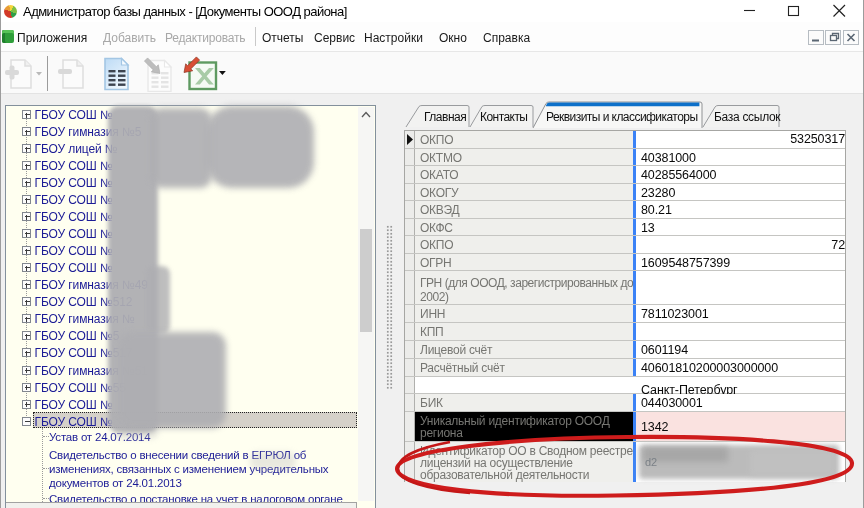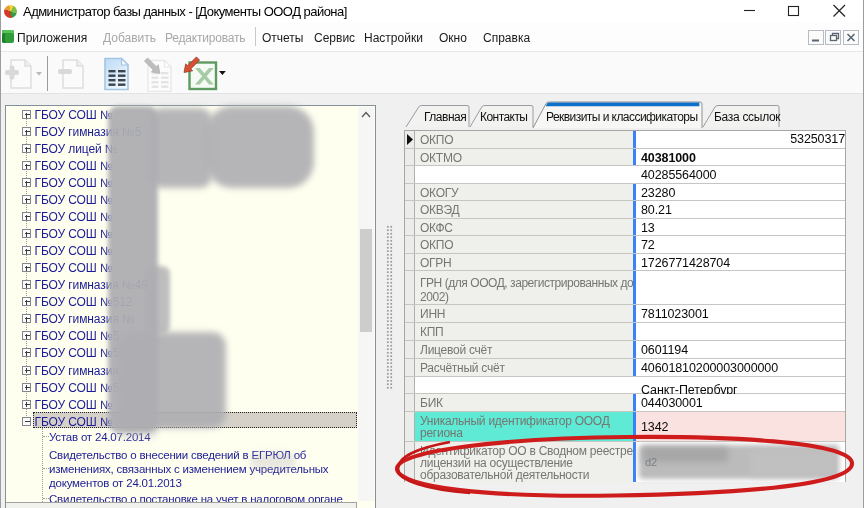--- a/index.html
+++ b/index.html
@@ -324,50 +324,51 @@
         <svg style="position:absolute;left:1px;top:3px" width="8" height="11">
           <path d="M1 0 L7 5.5 L1 11 Z" fill="#111"></path>
         </svg>
       </div>
       <div class="lab" style="">ОКПО</div>
       <div class="val" style="padding-top:1px;text-align:right;">53250317</div>
     </div>
     <div class="row" style="height:17.5px">
       <div class="gut"></div>
       <div class="lab" style="">ОКТМО</div>
-      <div class="val" style="padding-top:2px;font-weight:bold;">40381000</div>
-    </div>
-    <div class="row" style="height:17.5px">
-      <div class="gut"></div>
+      <div class="val" style="padding-top:2px;">40381000</div>
+    </div>
+    <div class="row" style="height:17.5px">
+      <div class="gut"></div>
+      <div class="lab" style="">ОКАТО</div>
       <div class="val" style="padding-top:2px;">40285564000</div>
     </div>
     <div class="row" style="height:17.5px">
       <div class="gut"></div>
       <div class="lab" style="">ОКОГУ</div>
       <div class="val" style="padding-top:2px;">23280</div>
     </div>
     <div class="row" style="height:17.5px">
       <div class="gut"></div>
       <div class="lab" style="">ОКВЭД</div>
       <div class="val" style="padding-top:2px;">80.21</div>
     </div>
     <div class="row" style="height:17.5px">
       <div class="gut"></div>
       <div class="lab" style="">ОКФС</div>
       <div class="val" style="padding-top:2px;">13</div>
     </div>
     <div class="row" style="height:17.5px">
       <div class="gut"></div>
       <div class="lab" style="">ОКПО</div>
-      <div class="val" style="padding-top:2px;">72</div>
+      <div class="val" style="padding-top:2px;text-align:right;">72</div>
     </div>
     <div class="row" style="height:17.5px">
       <div class="gut"></div>
       <div class="lab" style="">ОГРН</div>
-      <div class="val" style="padding-top:2px;">1726771428704</div>
+      <div class="val" style="padding-top:2px;">1609548757399</div>
     </div>
     <div class="row" style="height:34px">
       <div class="gut"></div>
       <div class="lab" style="padding-top:6px;line-height:13.5px;letter-spacing:-0.45px;"><span class="nw">ГРН (для ОООД, зарегистрированных до</span><br>2002)</div>
       <div class="val" style="padding-top:2px;"></div>
     </div>
     <div class="row" style="height:18px">
       <div class="gut"></div>
       <div class="lab" style="">ИНН</div>
       <div class="val" style="padding-top:2px;">7811023001</div>
@@ -391,21 +392,21 @@
       <div class="gut"></div>
       <div class="val" style="padding-top:6px;">Санкт-Петербург</div>
     </div>
     <div class="row" style="height:18px">
       <div class="gut"></div>
       <div class="lab" style="">БИК</div>
       <div class="val" style="padding-top:2px;">044030001</div>
     </div>
     <div class="row" style="height:30px">
       <div class="gut"></div>
-      <div class="lab" style="background:#5eead4;">Уникальный идентификатор ОООД<br>региона</div>
+      <div class="lab" style="background:#000000;">Уникальный идентификатор ОООД<br>региона</div>
       <div class="val" style="background:#fae2e0;padding-top:8px;">1342</div>
     </div>
     <div class="row" style="height:40px">
       <div class="gut"></div>
       <div class="lab" style=""><span class="nw">Идентификатор ОО в Сводном реестре</span><br>лицензий на осуществление<br>образовательной деятельности</div>
       <div class="val" style="padding-top:2px;"></div>
       <div style="position:absolute;left:234px;top:3px;width:200px;bottom:3px;background:#b6b6b6;filter:blur(2.5px);border-radius:4px;opacity:0.93;"></div>
       <div style="position:absolute;left:238px;top:5px;width:85px;height:15px;background:#a2a2a2;filter:blur(3px);opacity:0.8;"></div>
       <div style="position:absolute;left:345px;top:8px;width:85px;height:26px;background:#c2c2c2;filter:blur(3px);opacity:0.75;"></div>
       <div style="position:absolute;left:240px;top:14px;font-size:11px;color:#7b8187;z-index:3;">d2</div>

